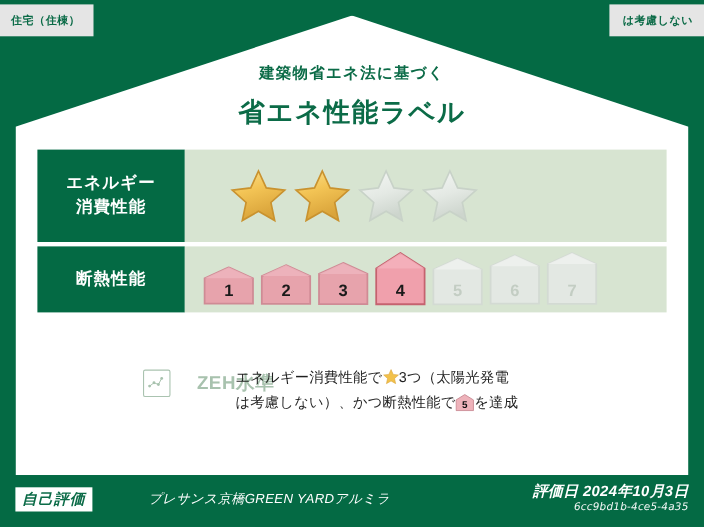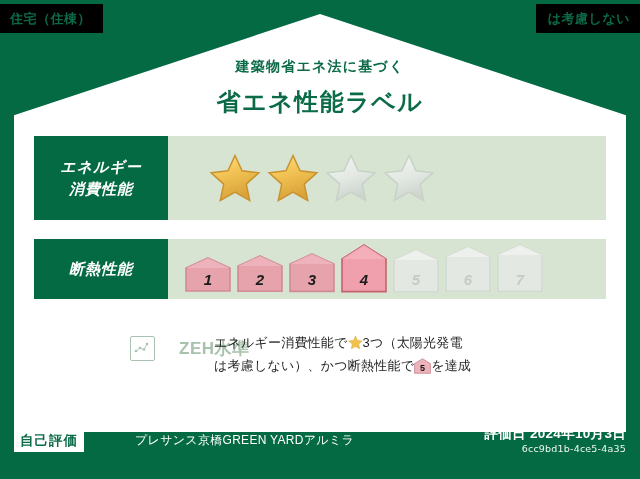--- a/index.html
+++ b/index.html
@@ -22,24 +22,24 @@
     position:absolute;
     left:14px; top:14px;
     width:612px; height:418px;
     background:#ffffff;
     clip-path: polygon(0% 24.2%, 50% 0%, 100% 24.2%, 100% 100%, 0% 100%);
   }
 
   
   .corner-tag {
     position:absolute;
-    background:#000000;
+    background:#e5e5e5;
     color:#0b6b47;
     font-weight:bold;
-    font-size:13px;
+    font-size:10px;
     letter-spacing:.5px;
     display:flex; align-items:center; justify-content:center;
     white-space:nowrap;
     z-index:6;
   }
   #tag-left  { left:0px;  top:4px;  height:29px; padding:0 12px 0 10px; }
   #tag-right { right:0px; top:4px;  height:29px; padding:0 10px 0 12px; }
 
   
   #title-block {
@@ -51,21 +51,21 @@
   #title-sub {
     font-size:14px; font-weight:bold; letter-spacing:1.2px;
     margin-bottom:10px;
   }
   #title-main {
     font-size:24px; font-weight:bold; letter-spacing:1.5px;
   }
 
   
   #rows { position:absolute; z-index:5; left:34px; top:136px; width:572px; }
-  .rating-row { display:flex; height:84px; margin-bottom:19px;font-style:italic; }
+  .rating-row { display:flex; height:84px; margin-bottom:4px; }
   .row-label {
     width:134px; flex:0 0 134px;
     background:#046a44; color:#fff;
     display:flex; flex-direction:column;
     align-items:center; justify-content:center;
     font-size:15px; font-weight:bold; line-height:1.45;
     letter-spacing:1px;
   }
   .row-body {
     flex:1; background:#d7e4d1;
@@ -121,24 +121,25 @@
   .inline-star { display:inline-block; vertical-align:-3px; width:15px; height:15px; }
   .inline-house { display:inline-block; vertical-align:-4px; width:17px; height:16px; position:relative; }
   .inline-house .ihn {
     position:absolute; inset:0; top:3px;
     text-align:center; font-size:9px; font-weight:bold; color:#111;
   }
 
   
   #footer {
     position:absolute; z-index:7;
-    left:0; right:0; bottom:15px; height:47px;
+    left:0; right:0; bottom:2px; height:47px;
     display:flex; align-items:center;
     padding:0 14px;
     color:#ffffff;
+    font-style:italic;
   }
   #footer-left { display:flex; align-items:center; gap:7px; flex:1; }
   #self-eval-badge {
     background:#ffffff; color:#0b6b47;
     font-size:13.5px; font-weight:bold;
     padding:2px 6px; letter-spacing:1px;
     white-space:nowrap;
   }
   #building-name { font-size:12px; letter-spacing:.3px; white-space:nowrap;margin-left:44px; }
   #footer-right { text-align:right; line-height:1.25; }

